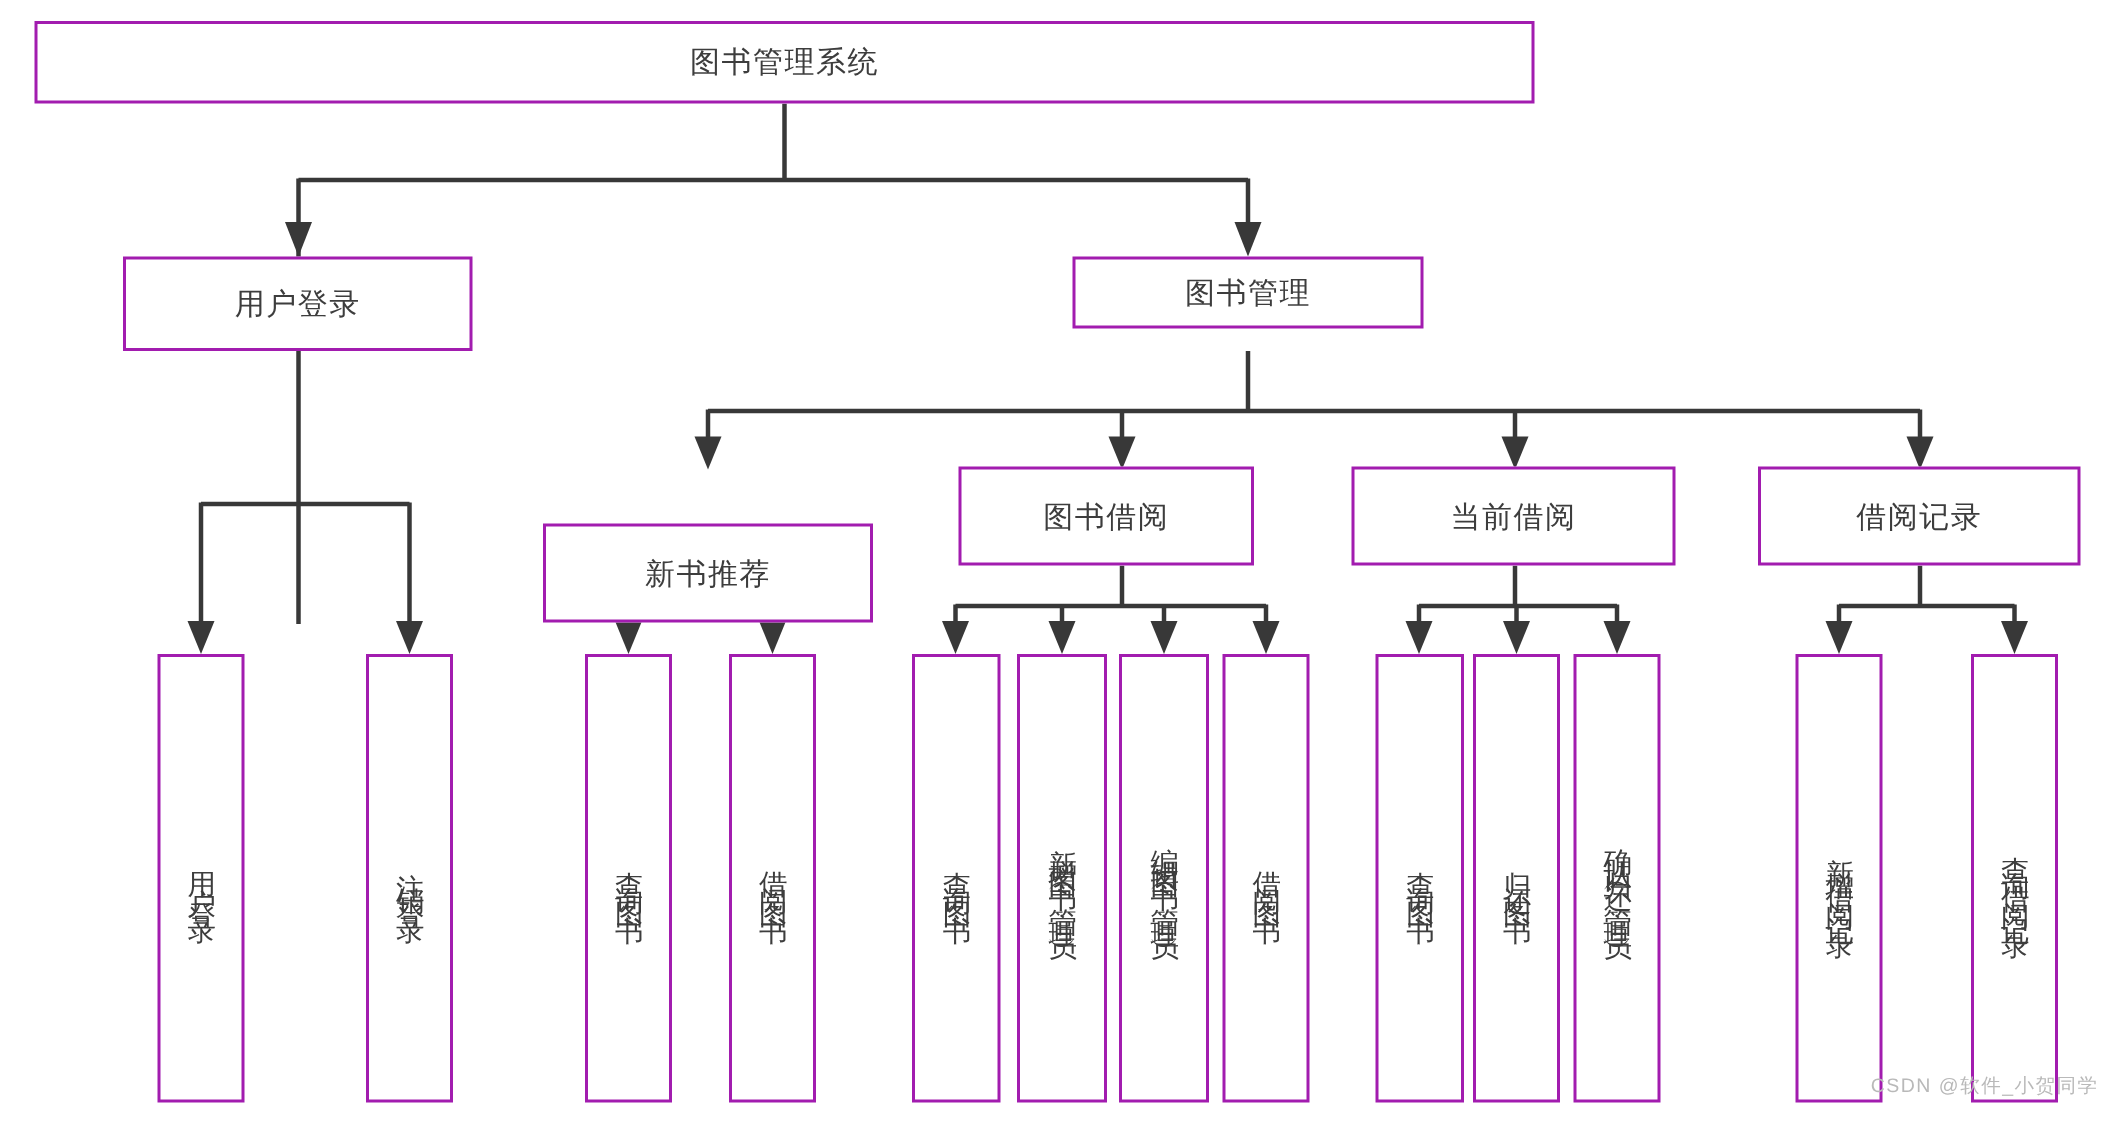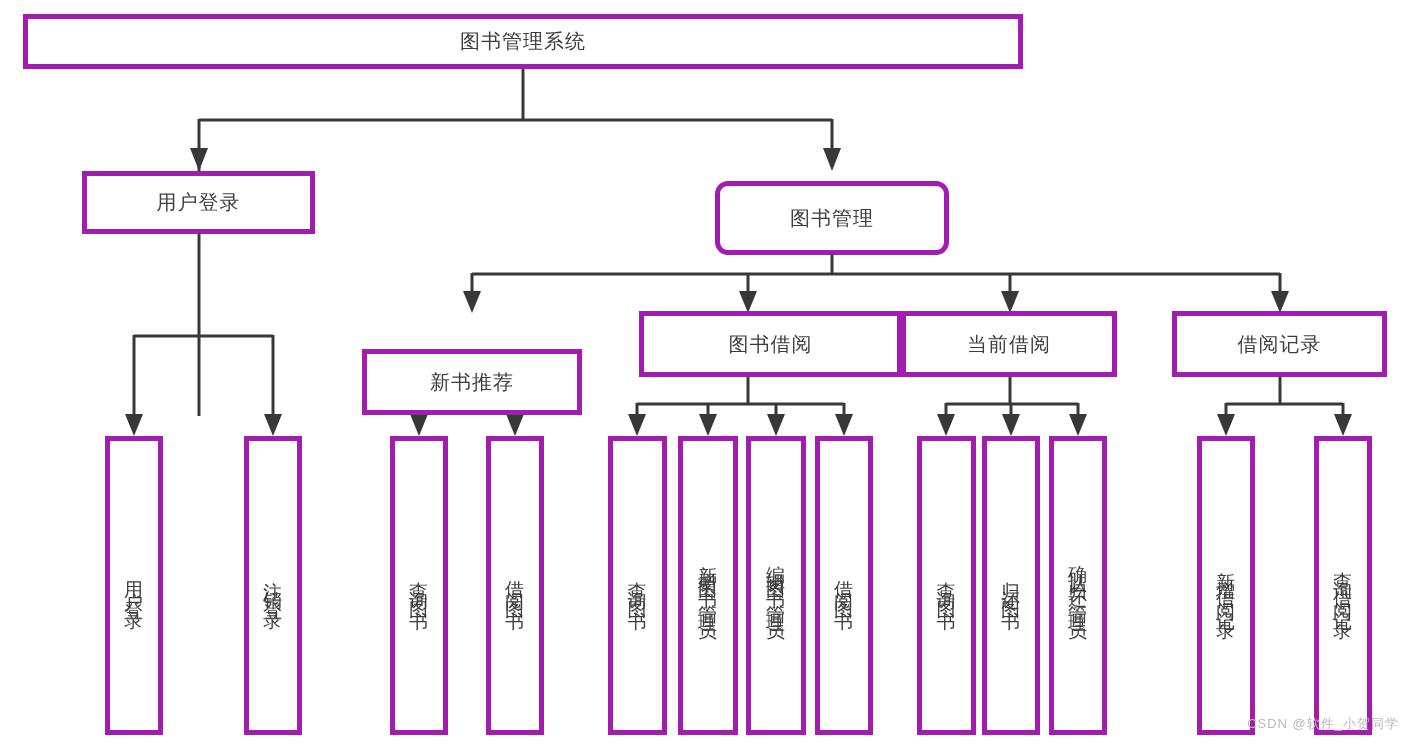--- a/index.html
+++ b/index.html
@@ -19,21 +19,21 @@
     position: absolute;
     left: 0;
     top: 0;
     width: 1405px;
     height: 747px;
     pointer-events: none;
   }
   .node {
     position: absolute;
     box-sizing: border-box;
-    border: 5px solid #a21caf;
+    border: 2px solid #a21caf;
     background: #ffffff;
     display: flex;
     align-items: center;
     justify-content: center;
     color: #3d3d3d;
     z-index: 2;
   }
   .node .hlabel {
     font-size: 20px;
     letter-spacing: 1px;
@@ -135,28 +135,28 @@
     </g>
   </svg>
 
   <div class="node" style="left:23px;top:14px;width:1000px;height:55px;">
     <span class="hlabel">图书管理系统</span>
   </div>
 
   <div class="node" style="left:82px;top:171px;width:233px;height:63px;">
     <span class="hlabel">用户登录</span>
   </div>
-  <div class="node" style="left:715px;top:181px;width:234px;height:74px;border-radius:13px;">
+  <div class="node" style="left:715px;top:171px;width:234px;height:48px;">
     <span class="hlabel">图书管理</span>
   </div>
 
   <div class="node" style="left:362px;top:311px;width:220px;height:66px;margin-top:38px;">
     <span class="hlabel">新书推荐</span>
   </div>
-  <div class="node" style="left:639px;top:311px;width:263px;height:66px;">
+  <div class="node" style="left:639px;top:311px;width:197px;height:66px;">
     <span class="hlabel">图书借阅</span>
   </div>
   <div class="node" style="left:901px;top:311px;width:216px;height:66px;justify-content:center;">
     <span class="hlabel">当前借阅</span>
   </div>
   <div class="node" style="left:1172px;top:311px;width:215px;height:66px;">
     <span class="hlabel">借阅记录</span>
   </div>
 
   <div class="node" style="left:105px;top:436px;width:58px;height:299px;">

